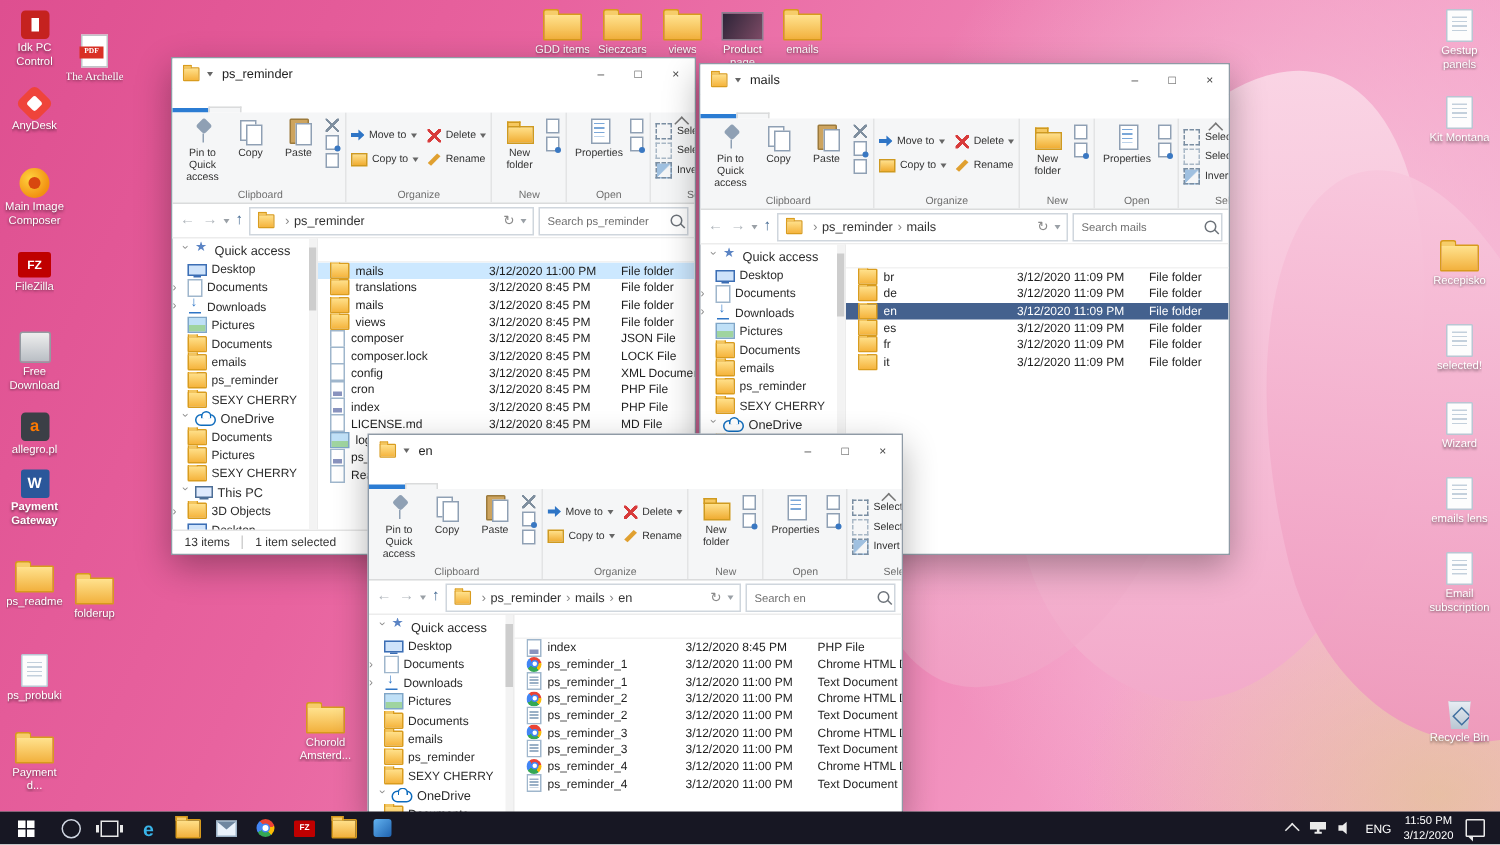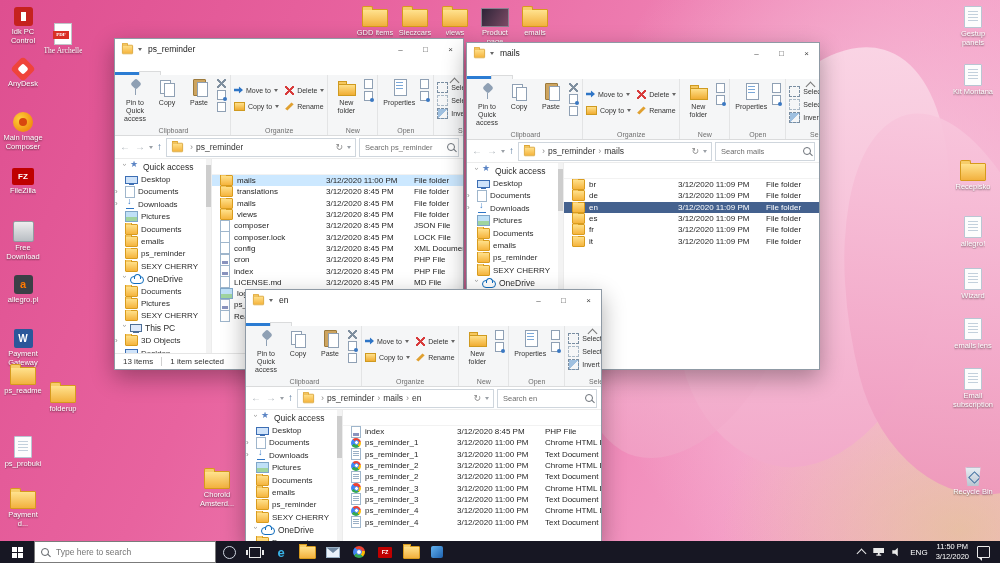--- a/index.html
+++ b/index.html
@@ -312,25 +312,25 @@
         <span class="dklabel">FileZilla</span>
       </div>
       <div class="dk-cell" style="left: 2px; top: 218px;">
         <span class=" dkic dk-gray"></span>
         <span class="dklabel">Free Download</span>
       </div>
       <div class="dk-cell" style="left: 2px; top: 272px;">
         <span class=" dkic dk-dark"></span>
         <span class="dklabel">allegro.pl</span>
       </div>
-      <div class="dk-cell" style="left: 2px; top: 326px;">
+      <div class="dk-cell" style="left: 2px; top: 310px; font-weight: bold;">
         <span class=" dkic dk-word"></span>
         <span class="dklabel">Payment Gateway</span>
       </div>
-      <div class="dk-cell" style="left: 2px; top: 362px;">
+      <div class="dk-cell" style="left: 2px; top: 372px;">
         <span class=" dkic dk-folder"></span>
         <span class="dklabel">ps_readme</span>
       </div>
       <div class="dk-cell" style="left: 42px; top: 380px;">
         <span class=" dkic dk-folder"></span>
         <span class="dklabel">folderup</span>
       </div>
       <div class="dk-cell" style="left: 2px; top: 434px;">
         <span class=" dkic dk-file"></span>
         <span class="dklabel">ps_probuki</span>
@@ -350,21 +350,21 @@
       <div class="dk-cell" style="left: 952px; top: 62px;">
         <span class=" dkic dk-file"></span>
         <span class="dklabel">Kit Montana</span>
       </div>
       <div class="dk-cell" style="left: 952px; top: 158px;">
         <span class=" dkic dk-folder"></span>
         <span class="dklabel">Recepisko</span>
       </div>
       <div class="dk-cell" style="left: 952px; top: 214px;">
         <span class=" dkic dk-file"></span>
-        <span class="dklabel">allegro!</span>
+        <span class="dklabel">selected!</span>
       </div>
       <div class="dk-cell" style="left: 952px; top: 266px;">
         <span class=" dkic dk-file"></span>
         <span class="dklabel">Wizard</span>
       </div>
       <div class="dk-cell" style="left: 952px; top: 316px;">
         <span class=" dkic dk-file"></span>
         <span class="dklabel">emails lens</span>
       </div>
       <div class="dk-cell" style="left: 952px; top: 366px;">
@@ -1270,24 +1270,20 @@
           </div>
       </div>
     </div>
 
   </div>
   </div>
 
 <div class="taskbar">
   <div class="t-start">
     <span class="t-startlogo"></span>
-  </div>
-  <div class="t-search">
-    <span class="lens"></span>
-    <input placeholder="Type here to search" style="">
   </div>
   <div class="t-icons">
 
   <span class="tb-slot">
         <span class=" tbic tb-cortana"></span>
       </span>
       <span class="tb-slot">
         <span class=" tbic tb-taskview"></span>
       </span>
       <span class="tb-slot">

